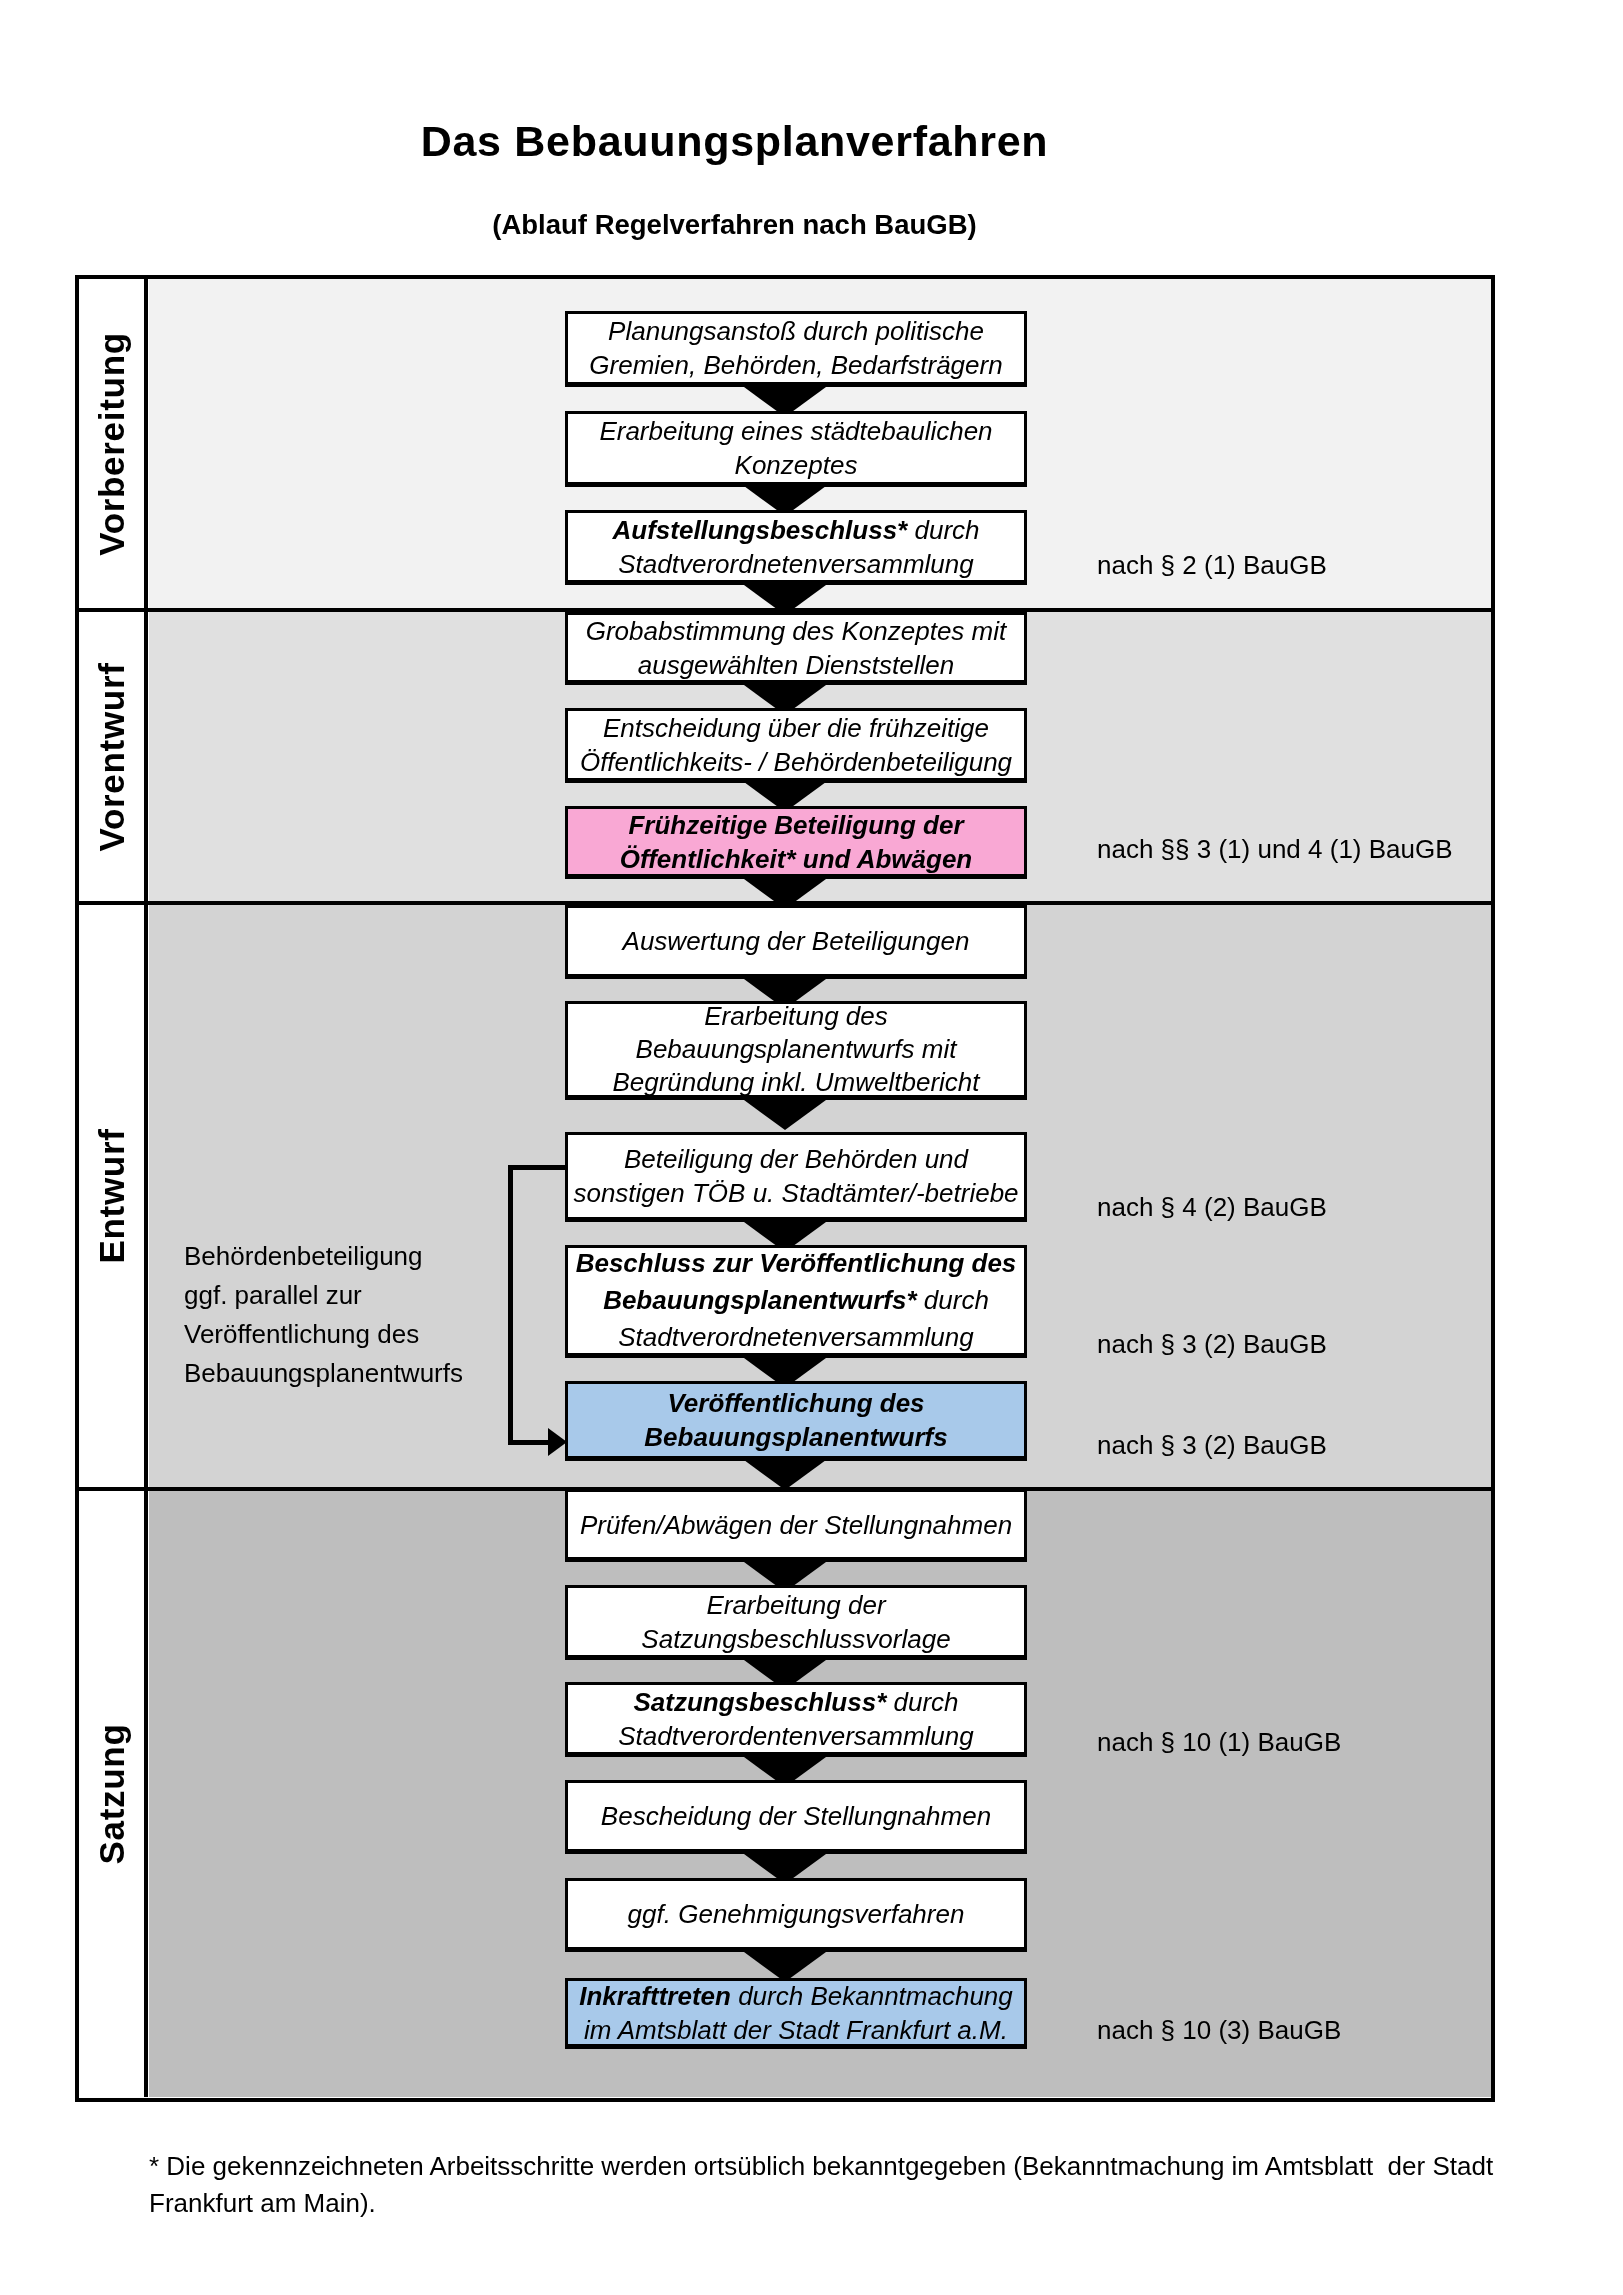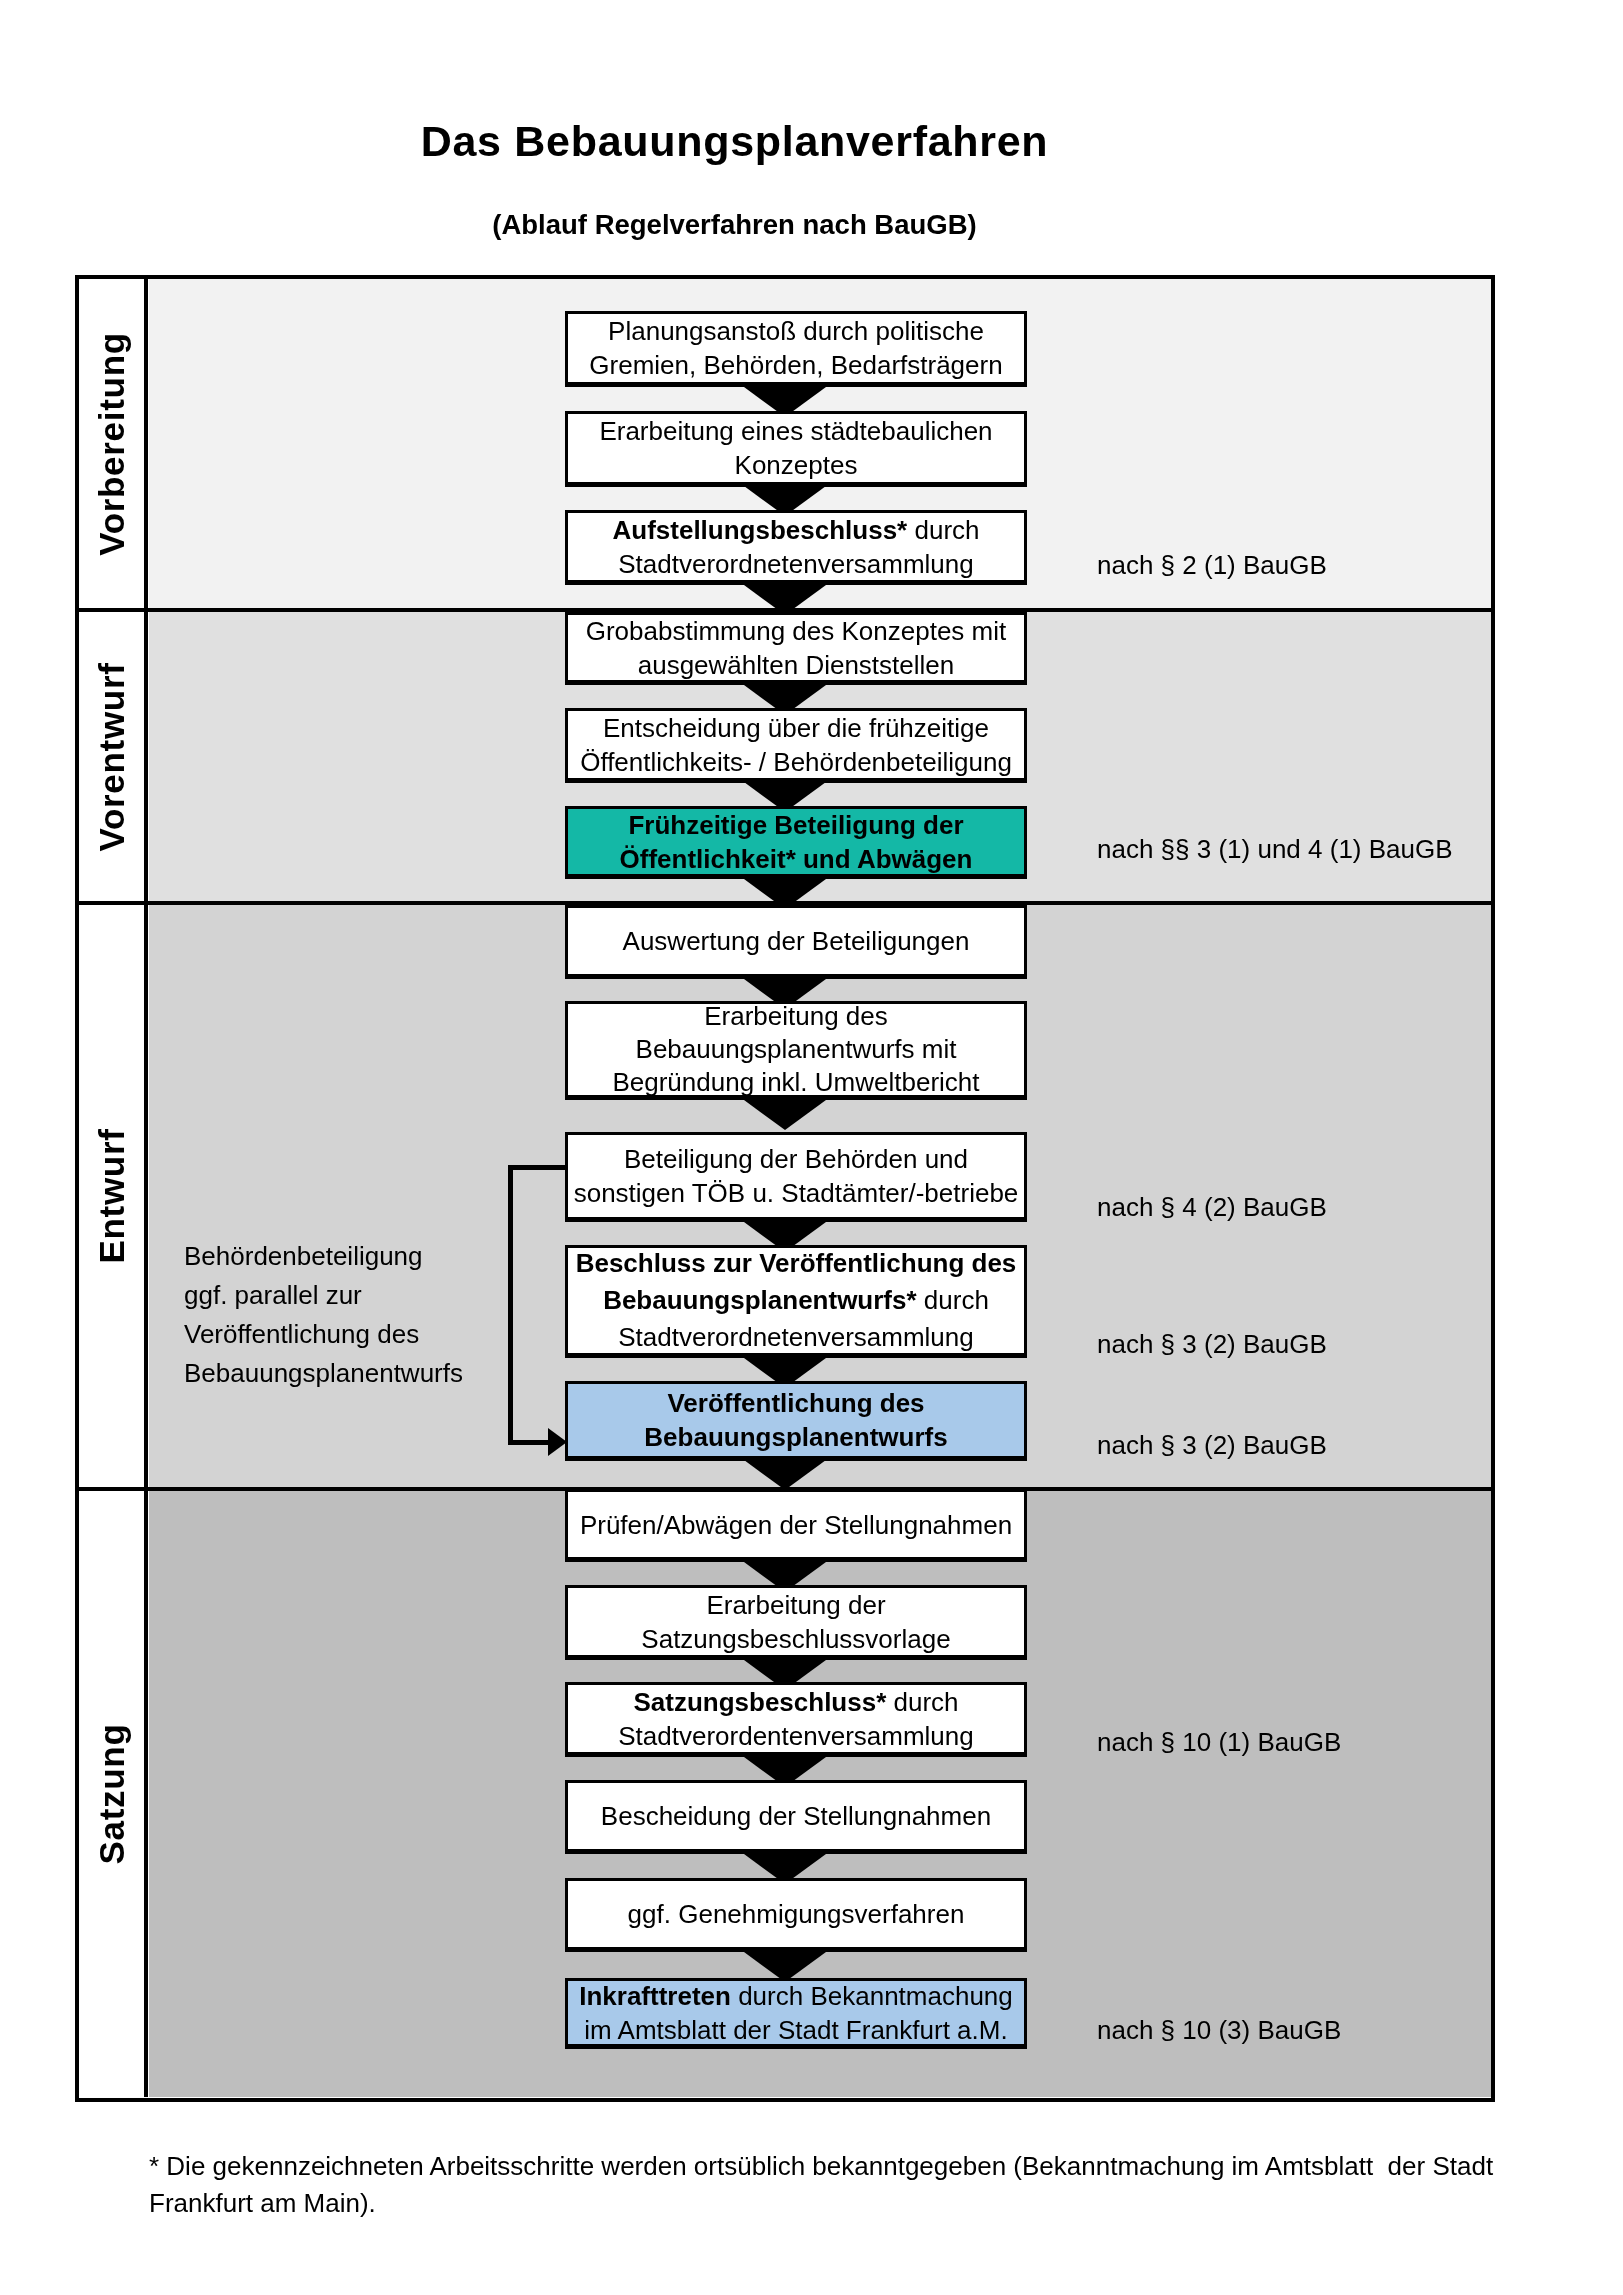--- a/index.html
+++ b/index.html
@@ -39,21 +39,21 @@
   .flow{position:absolute;left:0;top:0;right:0;bottom:0;}
   .fbox{
     position:absolute;left:486px;width:462px;box-sizing:border-box;
     background:#fff;
     border:3.3px solid #000;border-bottom-width:5.9px;
     display:flex;flex-direction:column;justify-content:center;align-items:center;
     text-align:center;font-size:26px;line-height:34px;
   }
   .fbox.bold-all{font-weight:bold;}
   .fbox b{font-weight:bold;text-align:center;}
-  .ln{white-space:nowrap;}
+  .ln{white-space:nowrap;font-style:italic;}
   .arrow{
     position:absolute;left:665px;width:0;height:0;
     border-left:41px solid transparent;
     border-right:41px solid transparent;
     border-top:30px solid #000;
   }
   .ref{
     position:absolute;left:1018px;
     font-size:26px;line-height:29px;white-space:nowrap;
   }
@@ -134,21 +134,21 @@
         <div class="ln">ausgewählten Dienststellen</div>
       </div>
       <div class="arrow" style="top:406px"></div>
 
       <div class="fbox" style="top:429px;height:75px">
         <div class="ln">Entscheidung über die frühzeitige</div>
         <div class="ln">Öffentlichkeits- / Behördenbeteiligung</div>
       </div>
       <div class="arrow" style="top:503px"></div>
 
-      <div class="fbox bold-all" style="top: 527px; height: 73px; background-color: #14b8a6;">
+      <div class="fbox bold-all" style="top: 527px; height: 73px; background-color: #f9a8d4;">
         <div class="ln">Frühzeitige Beteiligung der</div>
         <div class="ln">Öffentlichkeit* und Abwägen</div>
       </div>
       <div class="arrow" style="top:600px"></div>
       <div class="ref" style="top:556px">nach §§ 3 (1) und 4 (1) BauGB</div>
 
       <div class="fbox" style="top:626px;height:74px">
         <div class="ln">Auswertung der Beteiligungen</div>
       </div>
       <div class="arrow" style="top:700px"></div>

